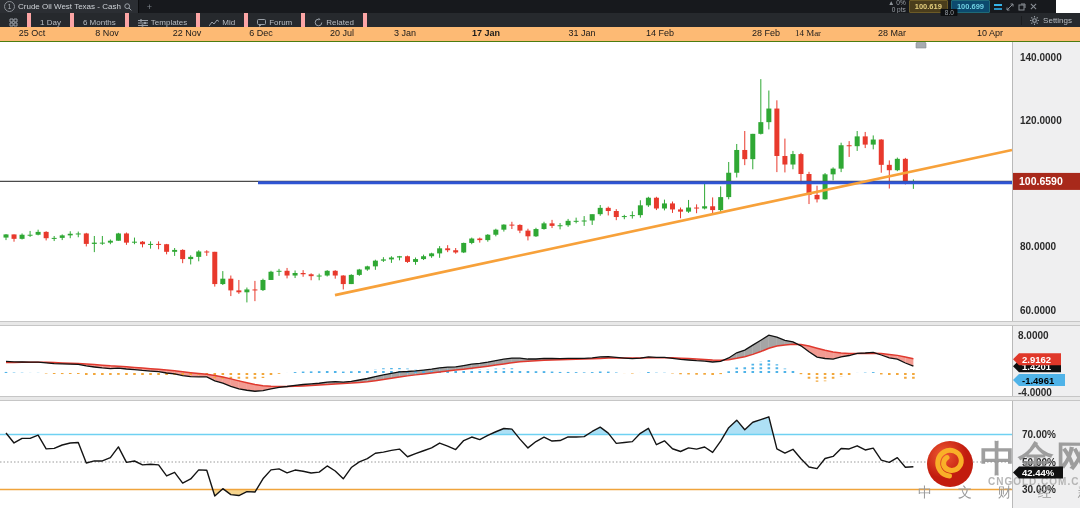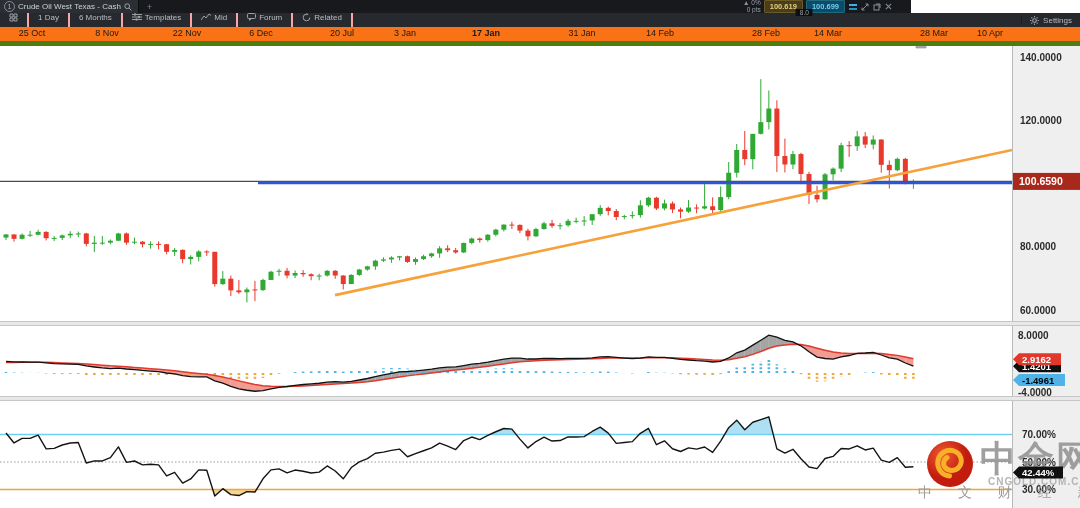--- a/index.html
+++ b/index.html
@@ -1,40 +1,40 @@
 <!DOCTYPE html>
 <html><head>
 <meta charset="utf-8">
 <style>
   html,body{margin:0;padding:0;width:1080px;height:508px;overflow:hidden;background:#fff;
     font-family:"Liberation Sans",sans-serif;position:relative}
   .abs{position:absolute}
   
-  #tabbar{left:0;top:0;width:911px;height:13px;background:#17191d;display:flex;align-items:stretch}
+  #tabbar{left:0;top:0;width:1056px;height:13px;background:#17191d;display:flex;align-items:stretch}
   #symbol-tab{display:flex;align-items:center;gap:3px;background:#2b2e33;padding:0 6px 0 4px;
     border-right:1px solid #0c0d0f;color:#cdd1d6;font-size:8px;white-space:nowrap}
   .tab-num{width:9px;height:9px;border:1px solid #8a8e94;border-radius:50%;color:#aeb3b9;
     font-size:6.5px;line-height:9px;text-align:center}
   #plus-tab{color:#7e848b;font-size:9px;padding:0 8px;display:flex;align-items:center}
   #hdr-right{margin-left:auto;display:flex;align-items:center;gap:3px;padding-right:18px}
   .chg{color:#9aa0a7;font-size:6.5px;line-height:6.5px;text-align:right}
   .pxbox{font-size:7.5px;font-weight:bold;padding:1px 5px;border-radius:1px;height:9px;line-height:9px}
   .sell{background:#4a3d1c;color:#e3cd7d;border:1px solid #6b5a26}
   .buy{background:#0c4a6e;color:#6fd0e2;border:1px solid #1e6a77}
   #spread{position:absolute;top:9px;left:50%;transform:translateX(-50%);background:#0d0f11;
     color:#9aa0a7;font-size:6.5px;padding:0 4px;border-radius:1px;z-index:3}
   .winicon{width:9px;height:9px;display:flex;align-items:center;justify-content:center}
   
   #toolbar{left:0;top:13px;width:1080px;height:14px;background:#26292d;display:flex;
     align-items:center;color:#b9bdc2;font-size:8px;gap:0;border-bottom:1px solid #0c0d0f}
-  .tb-btn{display:flex;align-items:flex-start;gap:3px;padding:0 9px;height:14px;border-right:2px solid #fca5a5}
+  .tb-btn{display:flex;align-items:flex-end;gap:3px;padding:0 9px;height:14px;border-right:4px solid #fca5a5}
   .tb-btn svg{display:block}
   #settings-btn{margin-left:auto;display:flex;align-items:center;gap:4px;padding:0 8px;border-left:1px solid #1b1d20}
   
-  #date-axis{left:0;top:27px;width:1080px;height:14px;background:#f97316;border-bottom:5px solid #4d7c0f;z-index:2}
+  #date-axis{left:0;top:27px;width:1080px;height:14px;background:#fdba74;border-bottom:1px solid #4d7c0f;z-index:2}
   #date-axis span{position:absolute;top:1px;transform:translateX(-50%);font-size:9px;color:#1a1a1a}
   
   #axis-col{left:1012px;top:41px;width:68px;height:467px;background:#efeff0}
   #axis-border{left:1012px;top:41px;width:1px;height:467px;background:#b9b9b9}
   .sep{left:0;width:1080px;height:5px;background:#e8e8e8;border-top:1px solid #c6c6c6;border-bottom:1px solid #c6c6c6;box-sizing:border-box}
   #sep1{top:321px}#sep2{top:396px}
   #chart-svg{left:0;top:41px;z-index:1}
   .axis-label{font:bold 10px "Liberation Sans",sans-serif;fill:#2b2b2b}
   .badge-text{font:bold 9.5px "Liberation Sans",sans-serif}
   .wm-brand{font:bold 36px "Liberation Sans",sans-serif;fill:#8f8f8f;opacity:.85;letter-spacing:2px}
@@ -154,22 +154,22 @@
     <span style="left: 32px;">25 Oct</span>
     <span style="left: 107px;">8 Nov</span>
     <span style="left: 187px;">22 Nov</span>
     <span style="left: 261px;">6 Dec</span>
     <span style="left: 342px;">20 Jul</span>
     <span style="left: 405px;">3 Jan</span>
     <span style="left: 486px; font-weight: bold;">17 Jan</span>
     <span style="left: 582px;">31 Jan</span>
     <span style="left: 660px;">14 Feb</span>
     <span style="left: 766px;">28 Feb</span>
-    <span style="left: 828px;">14 Mar</span>
-    <span style="left: 892px; margin-left: 42px;">28 Mar</span>
+    <span style="left: 808px; font-family: Liberation Serif, serif;">14 Mar</span>
+    <span style="left: 892px;">28 Mar</span>
     <span style="left: 990px;">10 Apr</span>
   </div>
 
 <div id="axis-col" class="abs"></div>
 <div id="axis-border" class="abs"></div>
 <div id="sep1" class="abs sep"></div>
 <div id="sep2" class="abs sep"></div>
 
 <svg id="chart-svg" class="abs" width="1080" height="467" viewBox="0 41 1080 467">
     <g>

